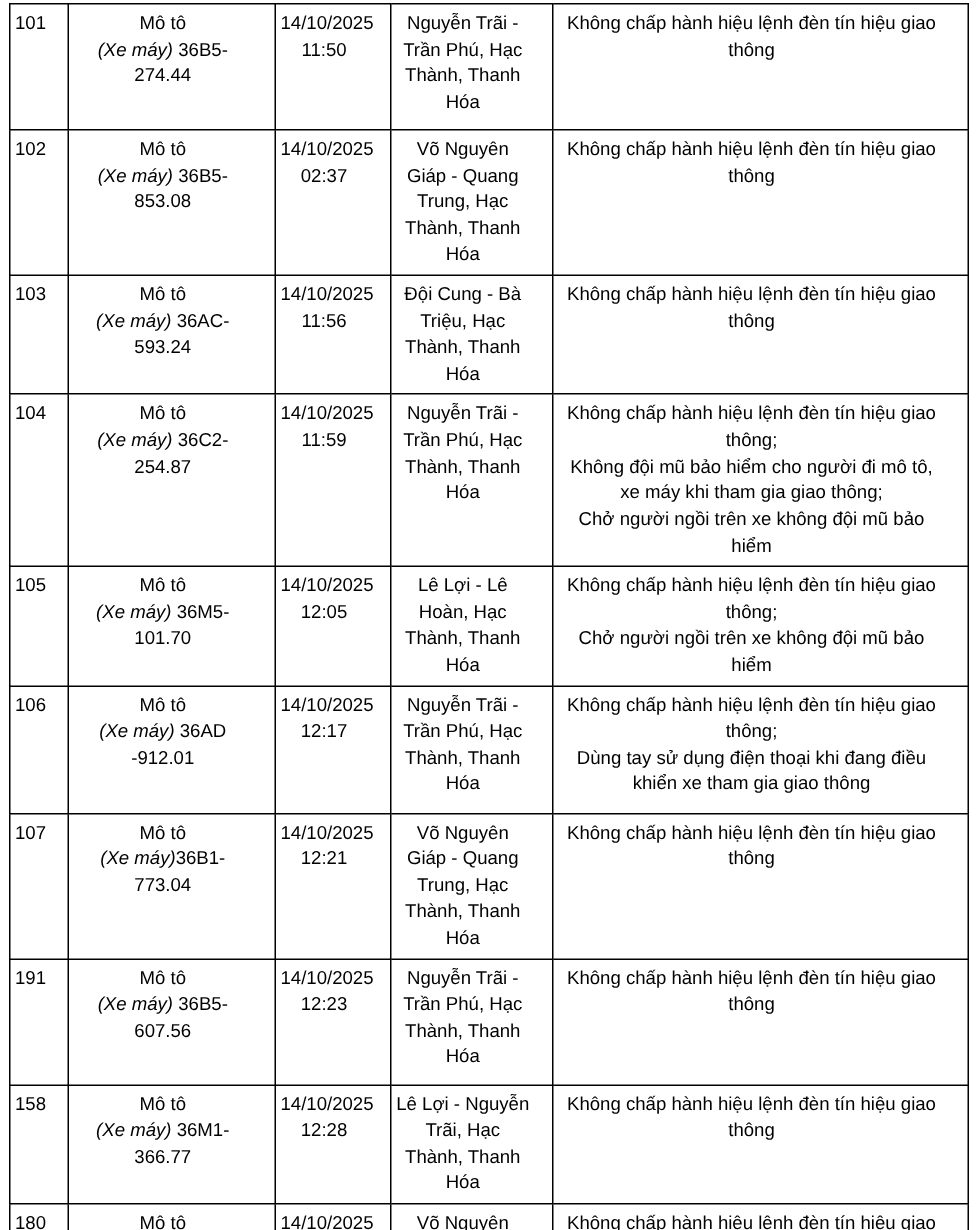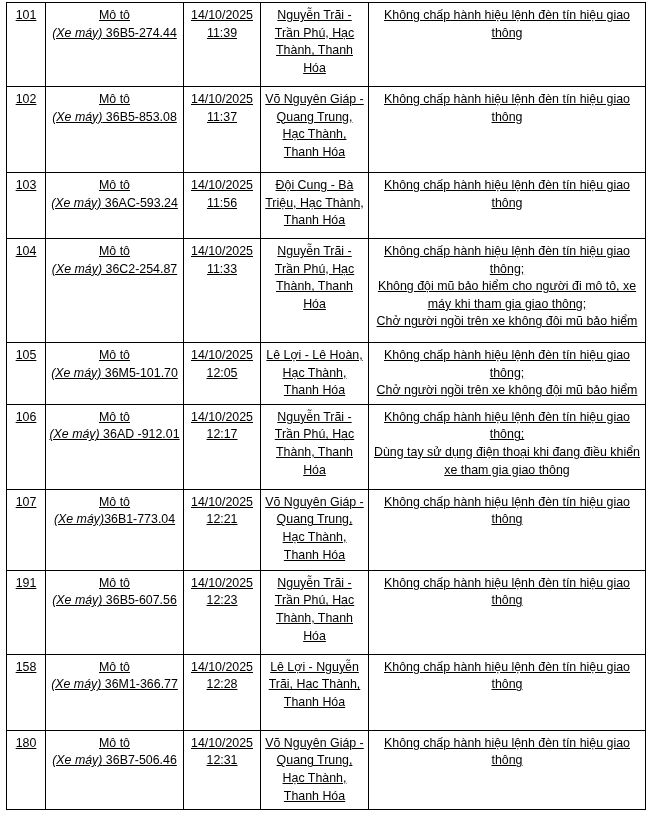--- a/index.html
+++ b/index.html
@@ -30,26 +30,25 @@
     position: absolute;
     left: 6px;
     top: 2px;
     width: 639px;
     border-collapse: collapse;
     table-layout: fixed;
   }
 
   table.fine-table td {
     border: 1px solid #000000;
-    padding: 4px 3px 4px 3px;
+    padding: 4px 15px 4px 3px;
     vertical-align: top;
     text-align: center;
     font-size: 12.4px;
     line-height: 1.42;
-    text-decoration: underline;
   }
 
   
   col.c-stt      { width: 39px; }
   col.c-vehicle  { width: 138px; }
   col.c-time     { width: 77px; }
   col.c-location { width: 108px; }
   col.c-violation{ width: 277px; }
 
   td.stt {
@@ -91,36 +90,36 @@
     </colgroup>
     <tbody id="table-body">
         <tr style="height: 84px;">
           <td class="stt">101</td>
           <td class="vehicle">
             <span class="v-type">Mô tô</span>
             <span class="v-plate"><span class="kind">(Xe máy)</span><span class="num"> 36B5-274.44</span></span>
           </td>
           <td class="time">
             <span class="t-date">14/10/2025</span>
-            <span class="t-clock">11:39</span>
+            <span class="t-clock">11:50</span>
           </td>
           <td class="location">Nguyễn Trãi - Trần Phú, Hạc Thành, Thanh Hóa</td>
           <td class="violation">
             <span class="line">Không chấp hành hiệu lệnh đèn tín hiệu giao thông</span>
           </td>
         </tr>
         <tr style="height: 86px;">
           <td class="stt">102</td>
           <td class="vehicle">
             <span class="v-type">Mô tô</span>
             <span class="v-plate"><span class="kind">(Xe máy)</span><span class="num"> 36B5-853.08</span></span>
           </td>
           <td class="time">
             <span class="t-date">14/10/2025</span>
-            <span class="t-clock">11:37</span>
+            <span class="t-clock">02:37</span>
           </td>
           <td class="location">Võ Nguyên Giáp - Quang Trung, Hạc Thành, Thanh Hóa</td>
           <td class="violation">
             <span class="line">Không chấp hành hiệu lệnh đèn tín hiệu giao thông</span>
           </td>
         </tr>
         <tr style="height: 66px;">
           <td class="stt">103</td>
           <td class="vehicle">
             <span class="v-type">Mô tô</span>
@@ -136,21 +135,21 @@
           </td>
         </tr>
         <tr style="height: 104px;">
           <td class="stt">104</td>
           <td class="vehicle">
             <span class="v-type">Mô tô</span>
             <span class="v-plate"><span class="kind">(Xe máy)</span><span class="num"> 36C2-254.87</span></span>
           </td>
           <td class="time">
             <span class="t-date">14/10/2025</span>
-            <span class="t-clock">11:33</span>
+            <span class="t-clock">11:59</span>
           </td>
           <td class="location">Nguyễn Trãi - Trần Phú, Hạc Thành, Thanh Hóa</td>
           <td class="violation">
             <span class="line">Không chấp hành hiệu lệnh đèn tín hiệu giao thông;</span>
             <span class="line">Không đội mũ bảo hiểm cho người đi mô tô, xe máy khi tham gia giao thông;</span>
             <span class="line">Chở người ngồi trên xe không đội mũ bảo hiểm</span>
           </td>
         </tr>
         <tr style="height: 57px;">
           <td class="stt">105</td>

